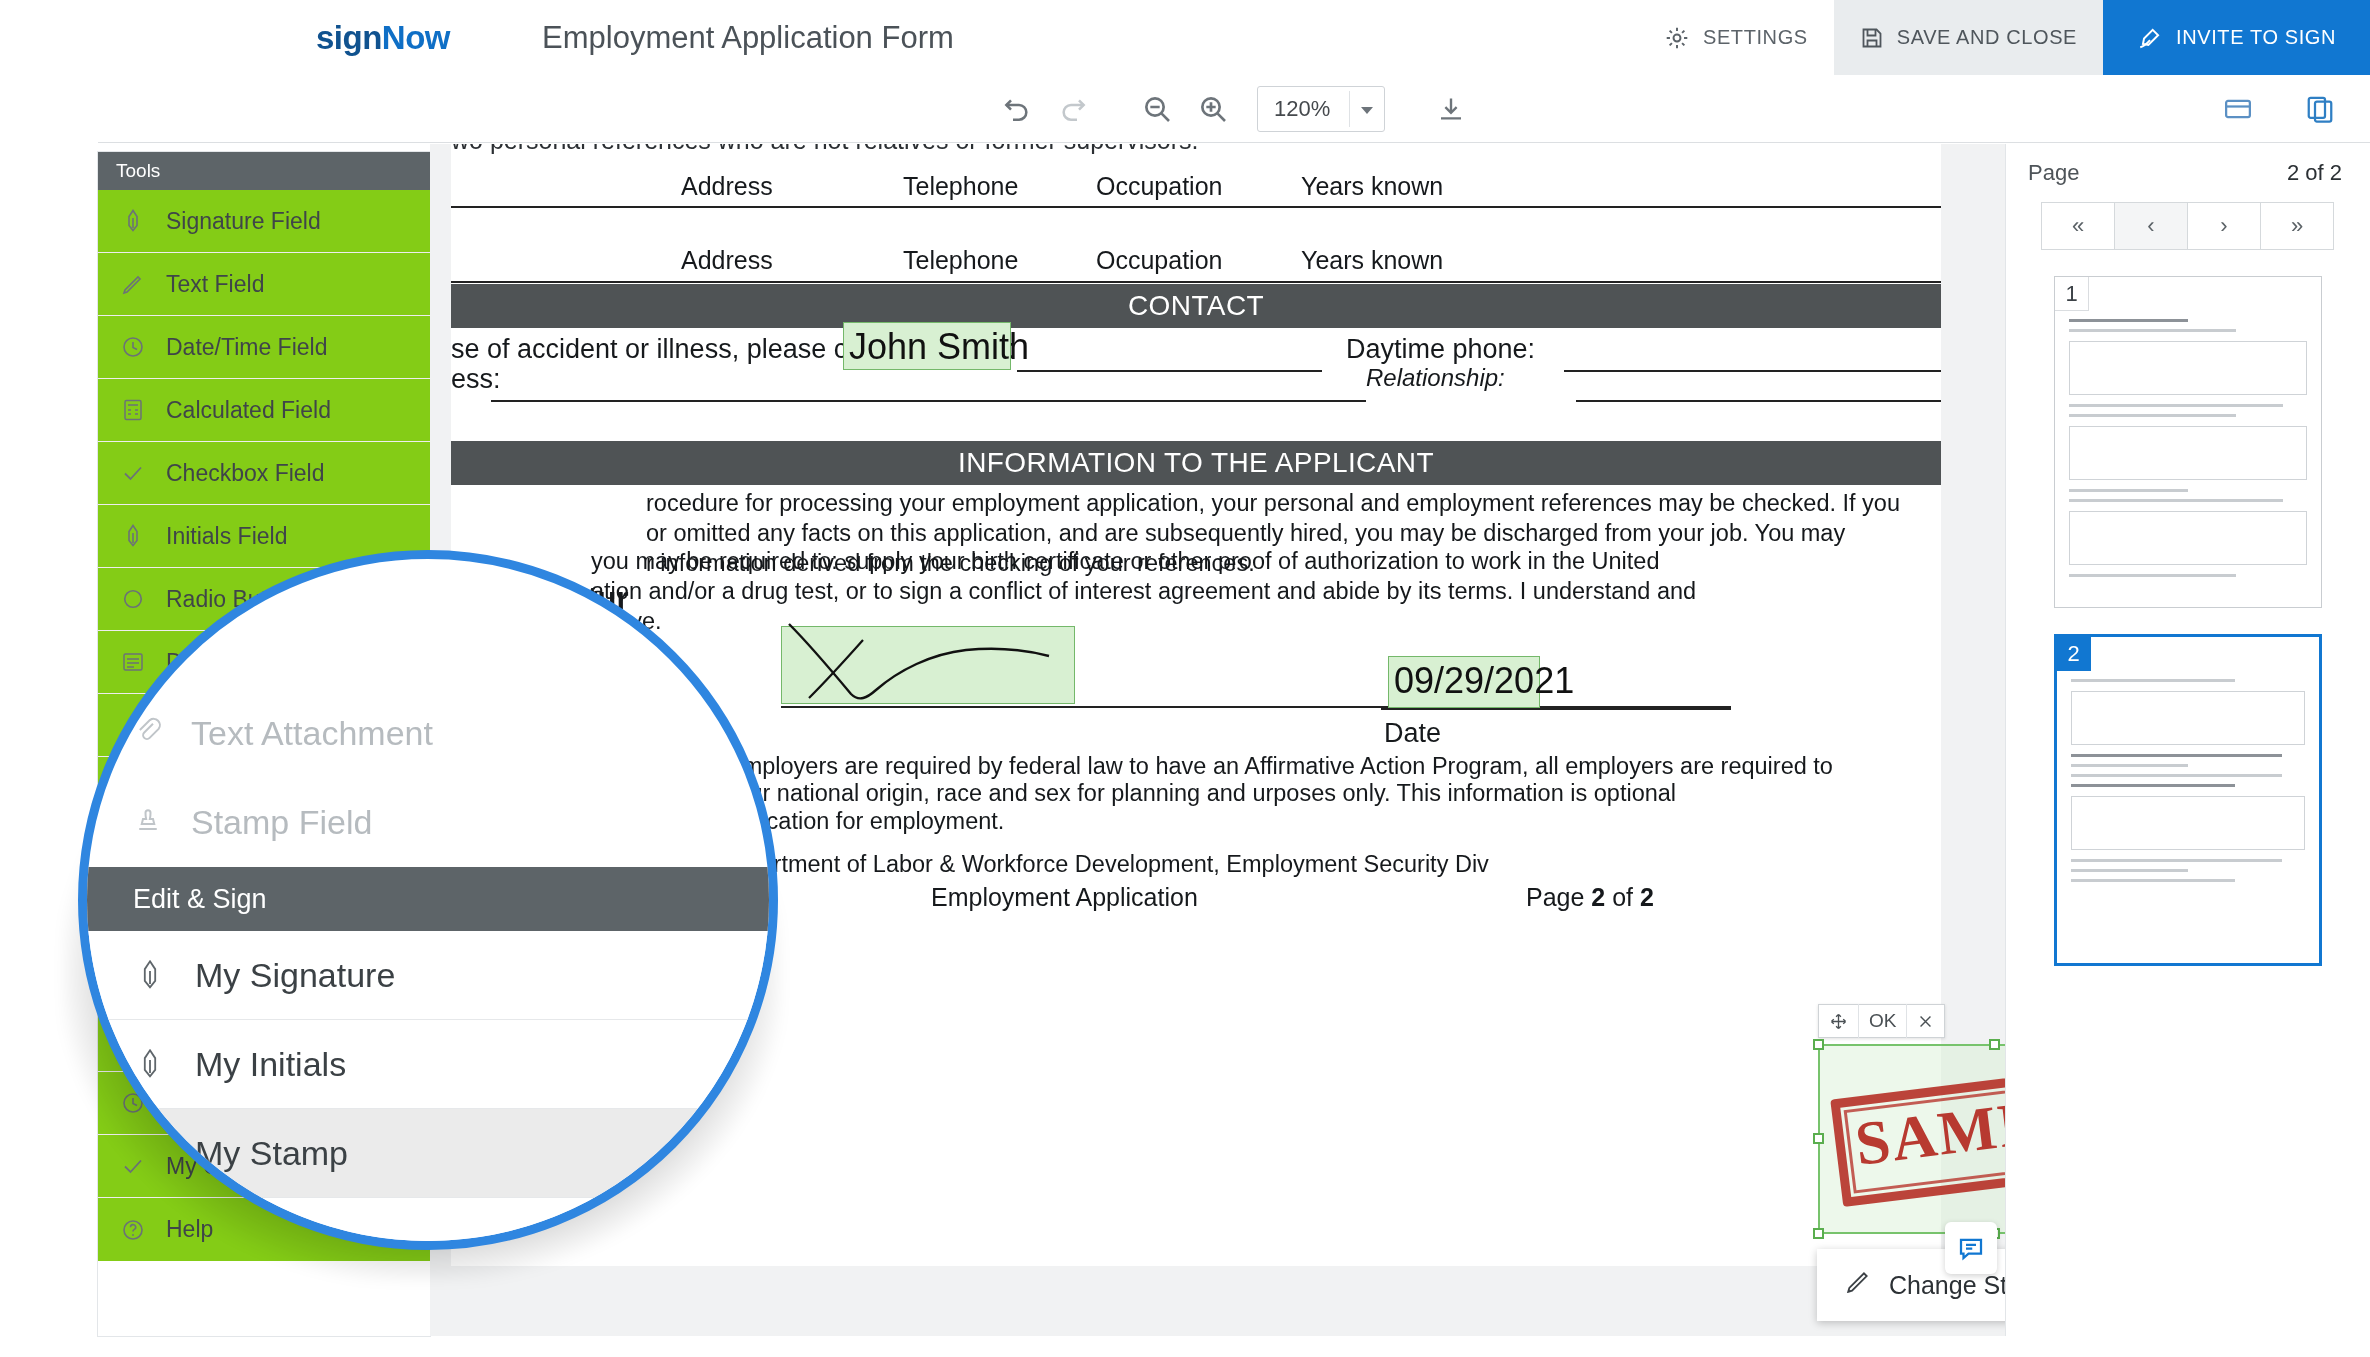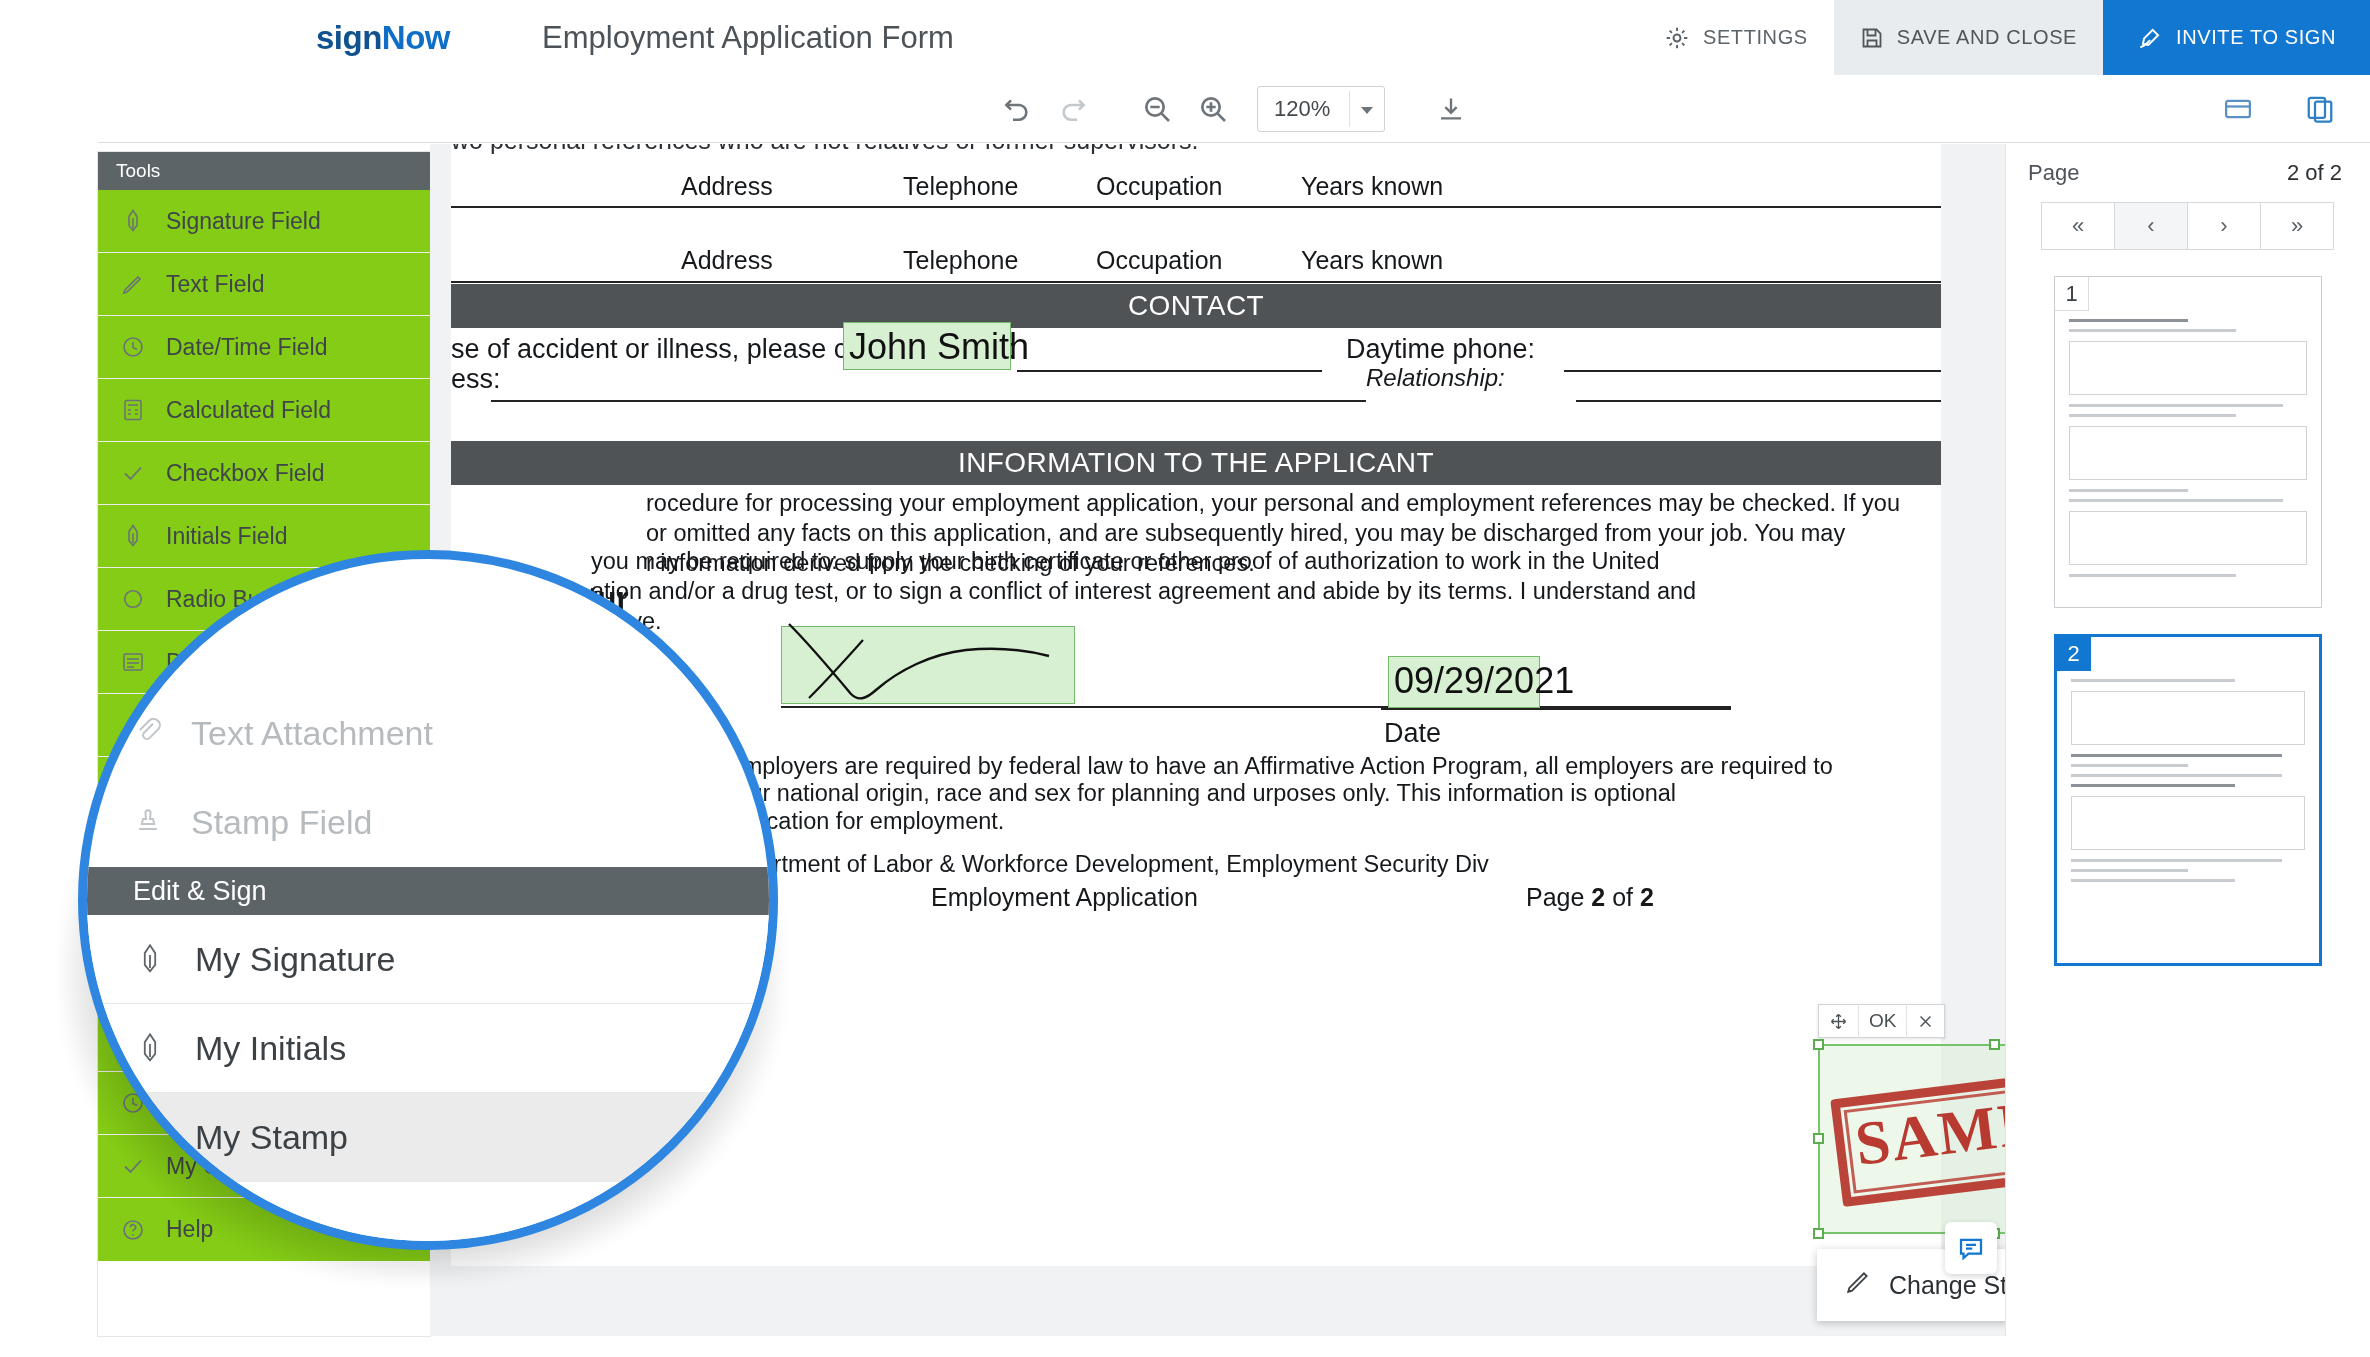--- a/index.html
+++ b/index.html
@@ -290,21 +290,21 @@
     border-bottom: 1px solid #e6e8ea;
     background: #ffffff;
   }
   .lz-row .lz-ico { width: 34px; display: flex; justify-content: center; color: #5f666b; }
   .lz-top {
     height: 89px; padding-left: 46px;
     display: flex; align-items: center; gap: 28px;
     font-size: 34px; color: #b6bbbf;
   }
   .lz-head {
-    height: 48px; background: #5d6468; color: #ffffff;
+    height: 64px; background: #5d6468; color: #ffffff;
     display: flex; align-items: center; padding-left: 46px;
     font-size: 27px;
   }
   .lz-row.hl { background: #ebebeb; }
 </style>
 </head>
 <body>
 
 <div id="app">
 

